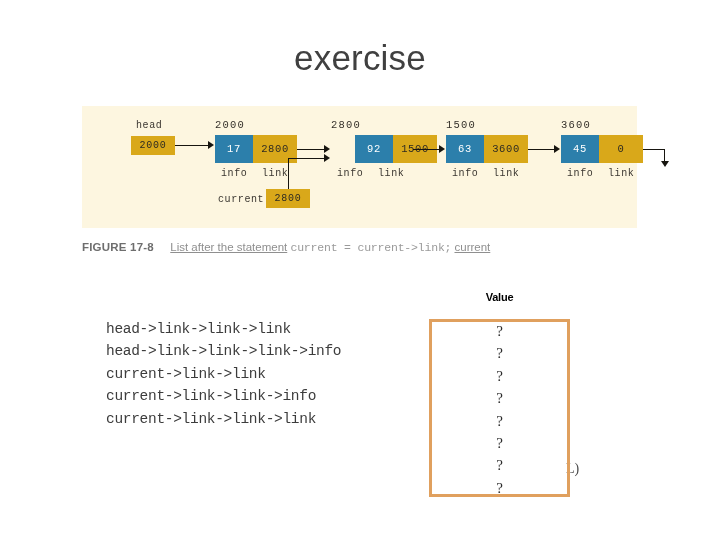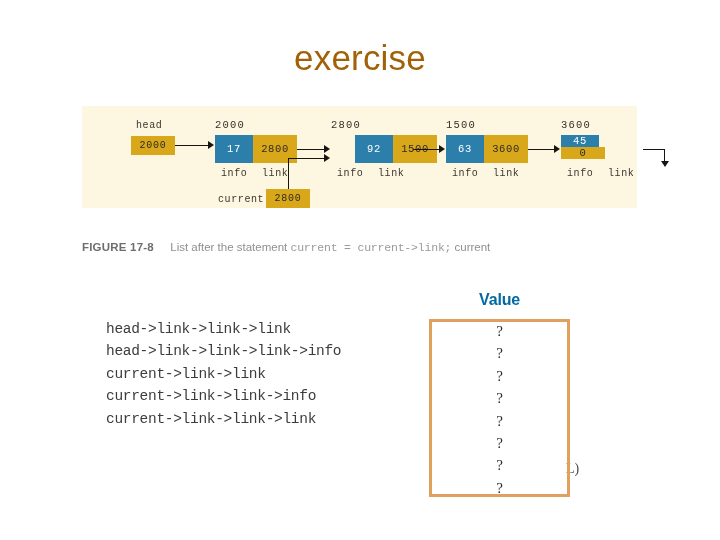--- a/index.html
+++ b/index.html
@@ -18,32 +18,32 @@
   
   #slide-title {
     position: absolute;
     left: 0;
     top: 40px;
     width: 720px;
     text-align: center;
     font-family: "Liberation Sans", sans-serif;
     font-size: 35px;
     font-weight: 400;
-    color: #a16207;
+    color: #404040;
     letter-spacing: 0.2px;
     line-height: 1;
   }
 
   
   #figure-panel {
     position: absolute;
     left: 82px;
     top: 106px;
     width: 555px;
-    height: 102px;
+    height: 122px;
     background: #fdf6e0;
   }
 
   
   .ll-label {
     position: absolute;
     font-family: "Liberation Mono", monospace;
     font-size: 10px;
     color: #3a3630;
     white-space: nowrap;
@@ -128,20 +128,21 @@
     font-size: 11.5px;
     color: #8d8d8d;
   }
   #figure-caption .cap-num {
     font-weight: bold;
     color: #6e6e6e;
     letter-spacing: 0.2px;
   }
   #figure-caption .cap-text {
     color: #8f8f8f;
+    text-decoration: underline;
   }
   #figure-caption .cap-code {
     font-family: "Liberation Mono", monospace;
     color: #9a9a9a;
     letter-spacing: -0.2px;
   }
 
   
   #expr-list {
     position: absolute;
@@ -160,22 +161,22 @@
 
   
   #value-header {
     position: absolute;
     left: 429px;
     top: 291px;
     width: 141px;
     text-align: center;
     font-family: "Liberation Sans", sans-serif;
     font-weight: bold;
-    font-size: 16px;
-    color: #0369a1;
+    font-size: 11px;
+    color: #000000;
     letter-spacing: -0.2px;
   }
   #value-box {
     position: absolute;
     left: 429px;
     top: 319px;
     width: 141px;
     height: 178px;
     border: 3px solid #e0a05e;
     background: transparent;
@@ -243,21 +244,21 @@
   <div class="node" style="left:364px; top:29px;">
     <div class="cell cell-info">63</div>
     <div class="cell cell-link">3600</div>
   </div>
   <div class="ll-label" style="left:370px; top:62px;">info</div>
   <div class="ll-label" style="left:411px; top:62px;">link</div>
   <div class="arrow-line" style="left:446px; top:43px; width:26px;"></div>
   <div class="arrow-head-r" style="left:472px; top:39px;"></div>
 
   <div class="addr-label" style="left:479px; top:13px;">3600</div>
-  <div class="node" style="left:479px; top:29px;flex-direction:column;">
+  <div class="node" style="left:479px; top:29px;">
     <div class="cell cell-info">45</div>
     <div class="cell cell-link">0</div>
   </div>
   <div class="ll-label" style="left:485px; top:62px;">info</div>
   <div class="ll-label" style="left:526px; top:62px;">link</div>
 
   <div class="arrow-line" style="left:561px; top:43px; width:22px;"></div>
   <div class="arrow-vline" style="left:582px; top:43px; height:14px;"></div>
   <div class="arrow-head-d" style="left:579px; top:55px;"></div>
 

